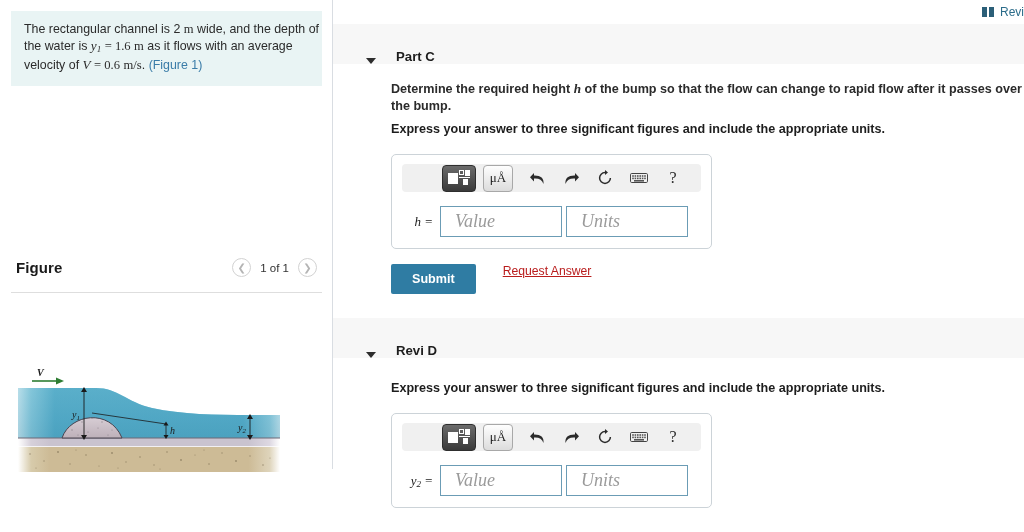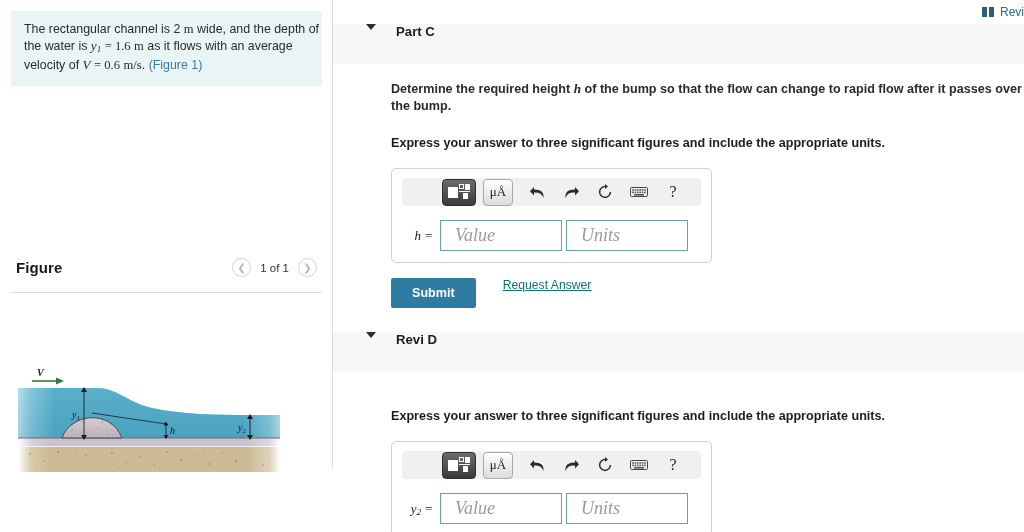--- a/index.html
+++ b/index.html
@@ -55,31 +55,31 @@
     display: flex; align-items: center; gap: 5px;
     font-size: 12px; color: #2b5f78;
   }
   .book-icon { display: inline-block; width: 13px; height: 10px; position: relative; }
   .book-icon i { position: absolute; top: 0; width: 5px; height: 10px; background: #2b5f78; display: block; }
   .book-icon i.l { left: 0; } .book-icon i.r { left: 7px; }
   .review-label { color: #2b6c8a; }
 
   .part-header {
     background: #f7f7f7; height: 40px;
-    display: flex; align-items: flex-start; padding-left: 33px;
+    display: flex; align-items: flex-end; padding-left: 33px;
   }
   .caret {
     width: 0; height: 0; border-left: 5.5px solid transparent; border-right: 5.5px solid transparent;
     border-top: 6.5px solid #2d2d2d; margin-right: 20px;
   }
   .part-title { font-size: 13.2px; font-weight: bold; color: #1d1d1d; }
 
   .part-body { padding: 16px 0 0 58px; }
   .prompt { font-size: 12.6px; color: #2b2b2b; line-height: 17px; font-weight: bold; }
-  .prompt-bold { font-size: 12.6px; font-weight: bold; color: #1d1d1d; margin-top: 20px; line-height: 17px; }
+  .prompt-bold { font-size: 12.6px; font-weight: bold; color: #1d1d1d; margin-top: 6px; line-height: 17px; }
 
   
   .answer-box {
     margin-top: 16px; border: 1px solid #ccd3d8; border-radius: 5px;
     background: #fff; padding: 9px 10px 11px 10px; display: inline-block;
   }
   .tool-strip {
     background: #f0f0f0; border-radius: 4px; height: 28px;
     display: flex; align-items: center; padding: 0 11px 0 40px; gap: 0px;
   }
@@ -121,21 +121,21 @@
   .field.value { width: 122px; text-align: center; }
   .field.units { width: 122px; margin-left: 4px; }
 
   .btn-row { display: flex; align-items: flex-start; margin-top: 15px; }
   .submit-btn {
     background: #2f7ca3; color: #fff; font-size: 12.6px; font-weight: bold;
     padding: 8px 21px; border: none; border-radius: 2px; cursor: pointer;
     font-family: "Liberation Sans", sans-serif;
   }
   .req-link {
-    margin-left: 27px; color: #0f766e; font-size: 12.2px;
+    margin-left: 27px; color: #b91c1c; font-size: 12.2px;
     text-decoration: underline; cursor: pointer;
   }
 </style>
 </head>
 <body>
 
 <div class="page">
 
   <div class="left-panel">
 

